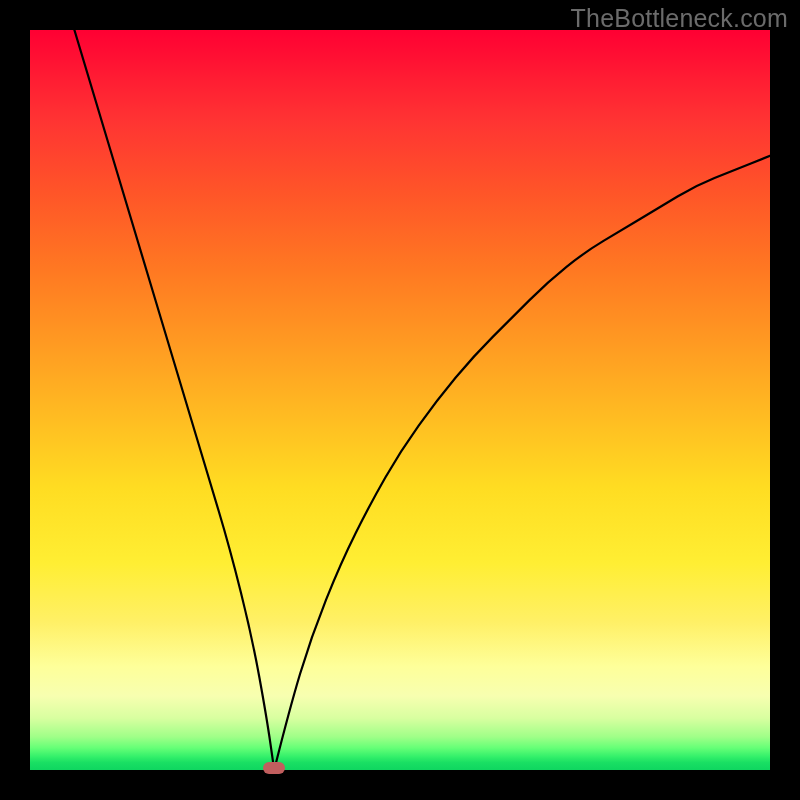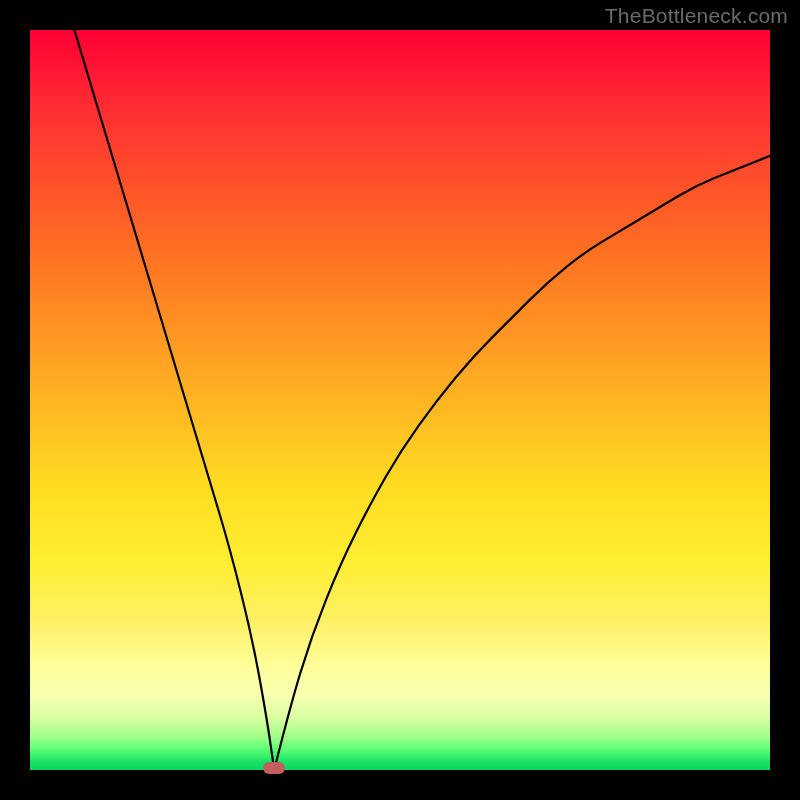--- a/index.html
+++ b/index.html
@@ -36,21 +36,21 @@
       #33f06a 98.2%,
       #19df63 99%,
       #0fd660 100%
     );
   }
   .watermark {
     position: absolute;
     top: 4px;
     right: 12px;
     color: #6b6b6b;
-    font-size: 21px;
+    font-size: 25px;
     letter-spacing: 0.2px;
     font-weight: 400;
     z-index: 30;
   }
   svg.curve {
     position: absolute;
     left: 0;
     top: 0;
     width: 740px;
     height: 740px;

